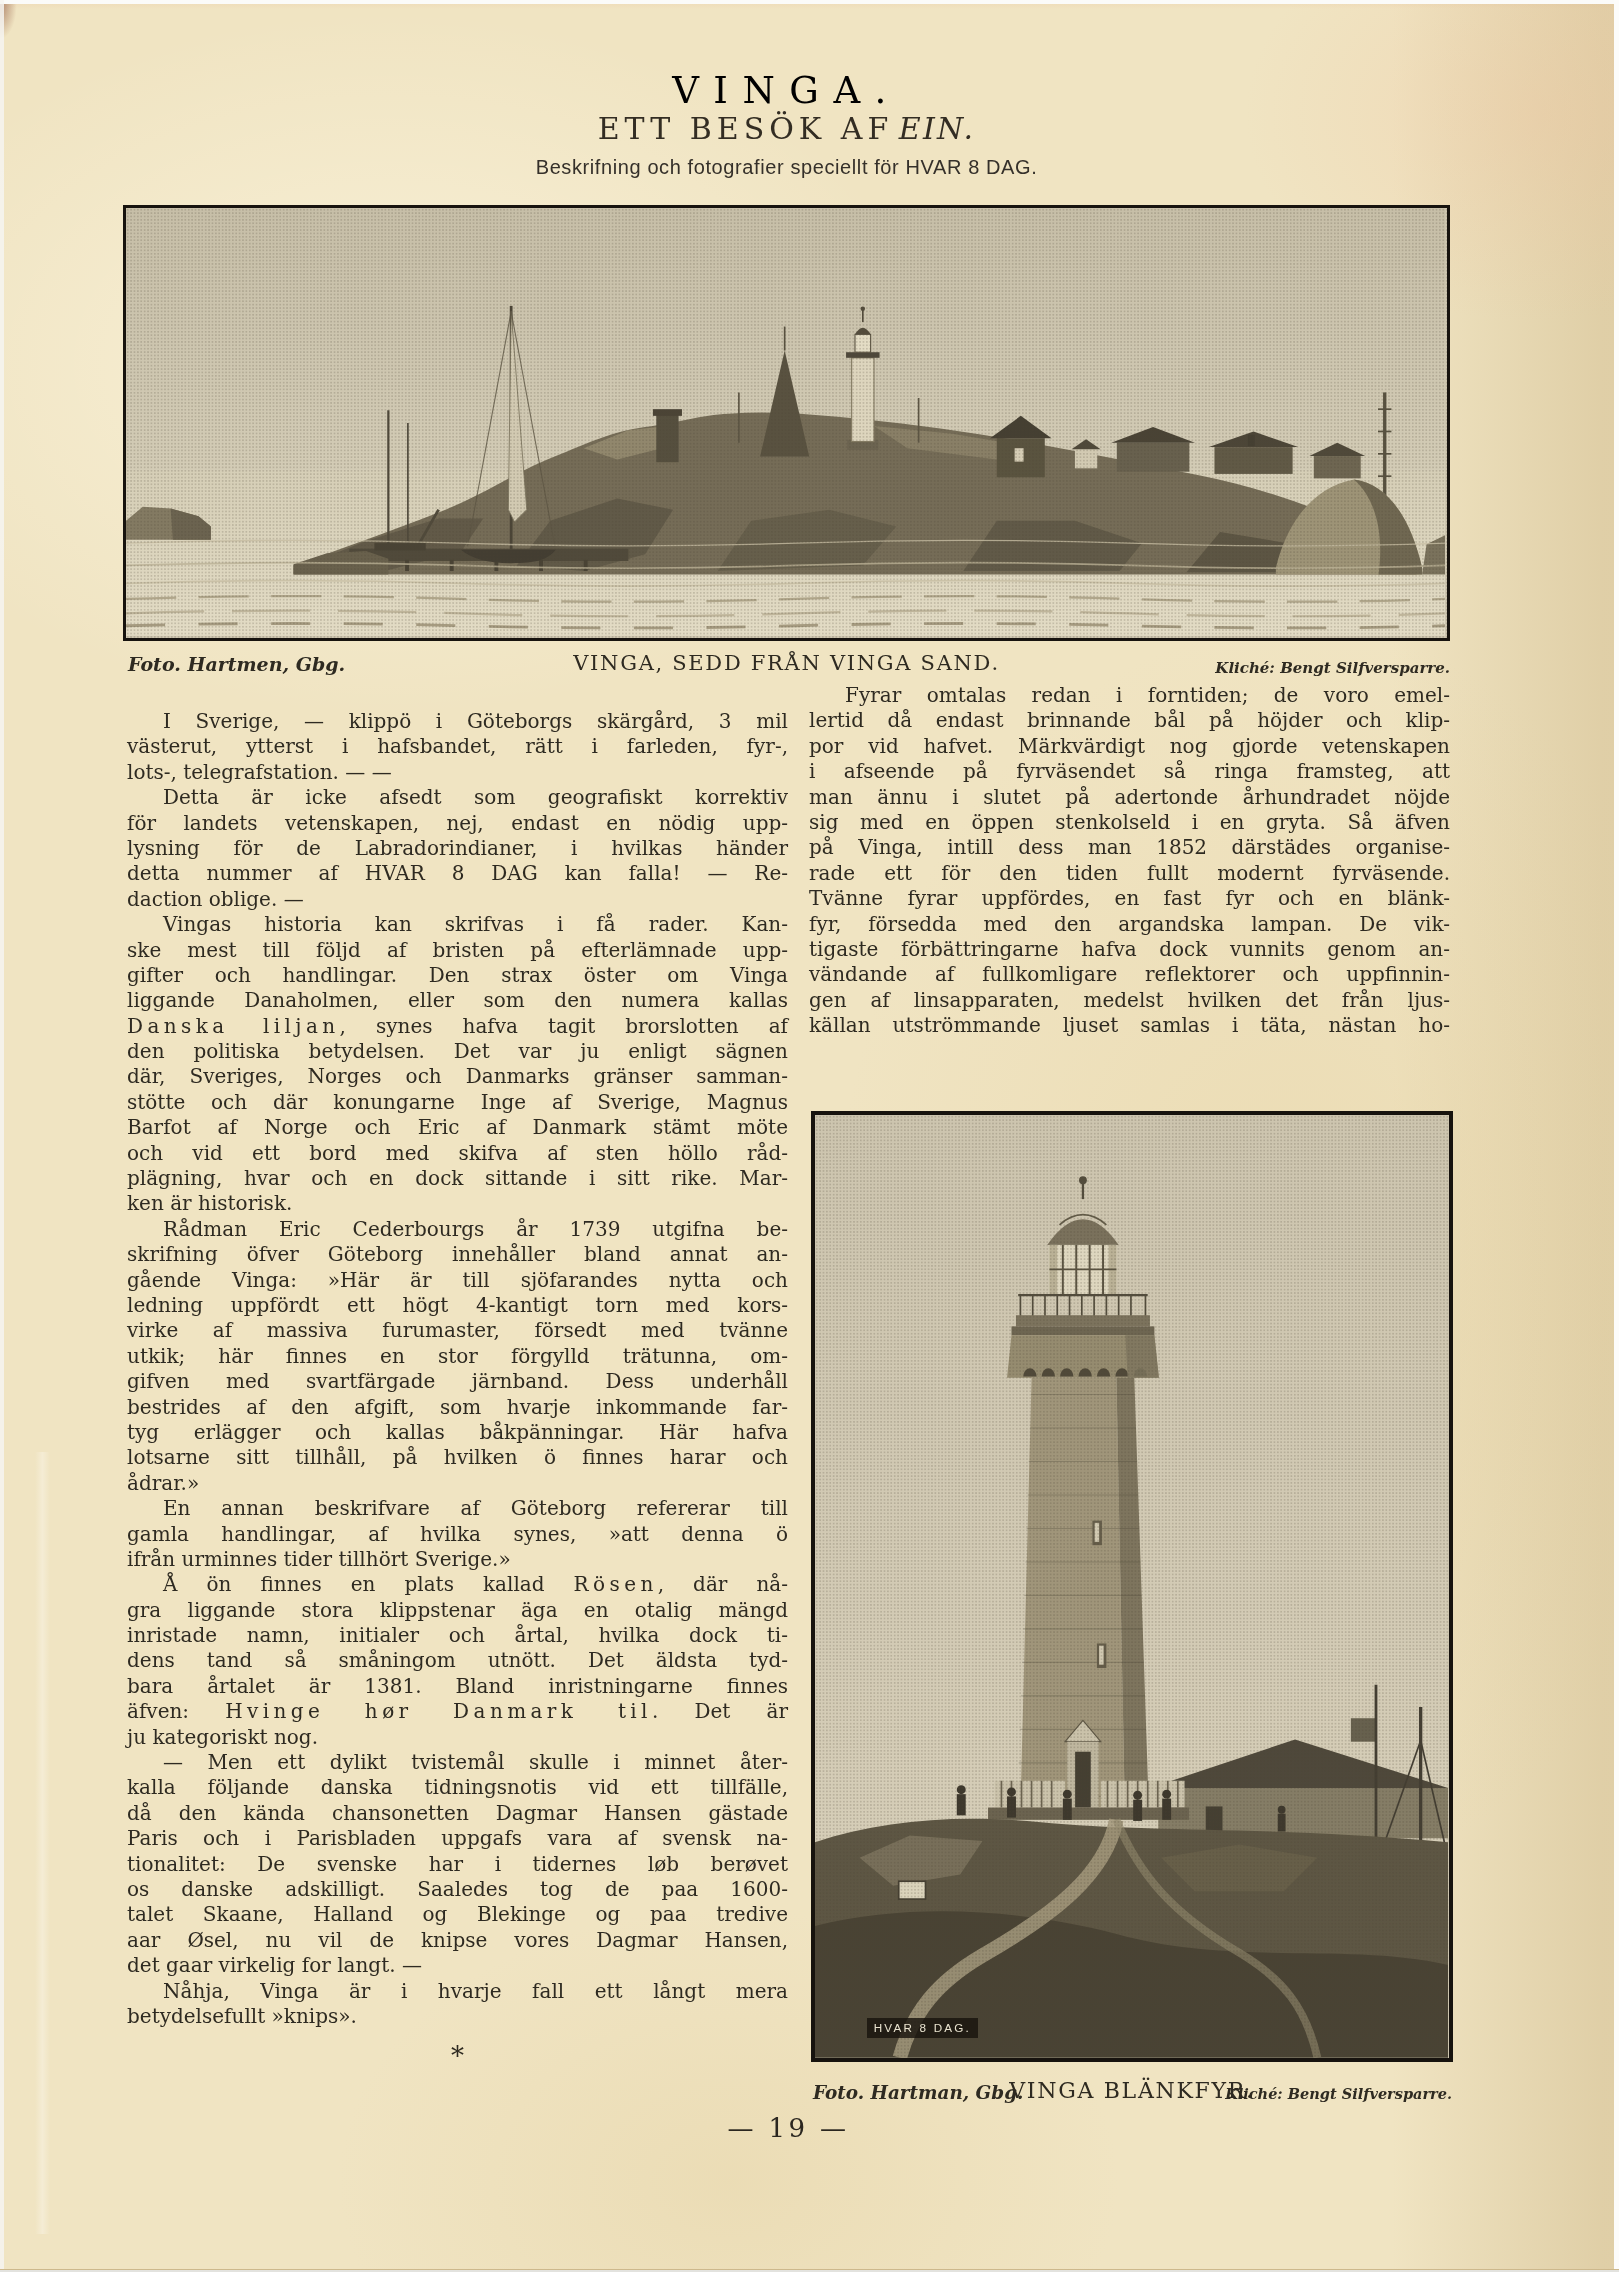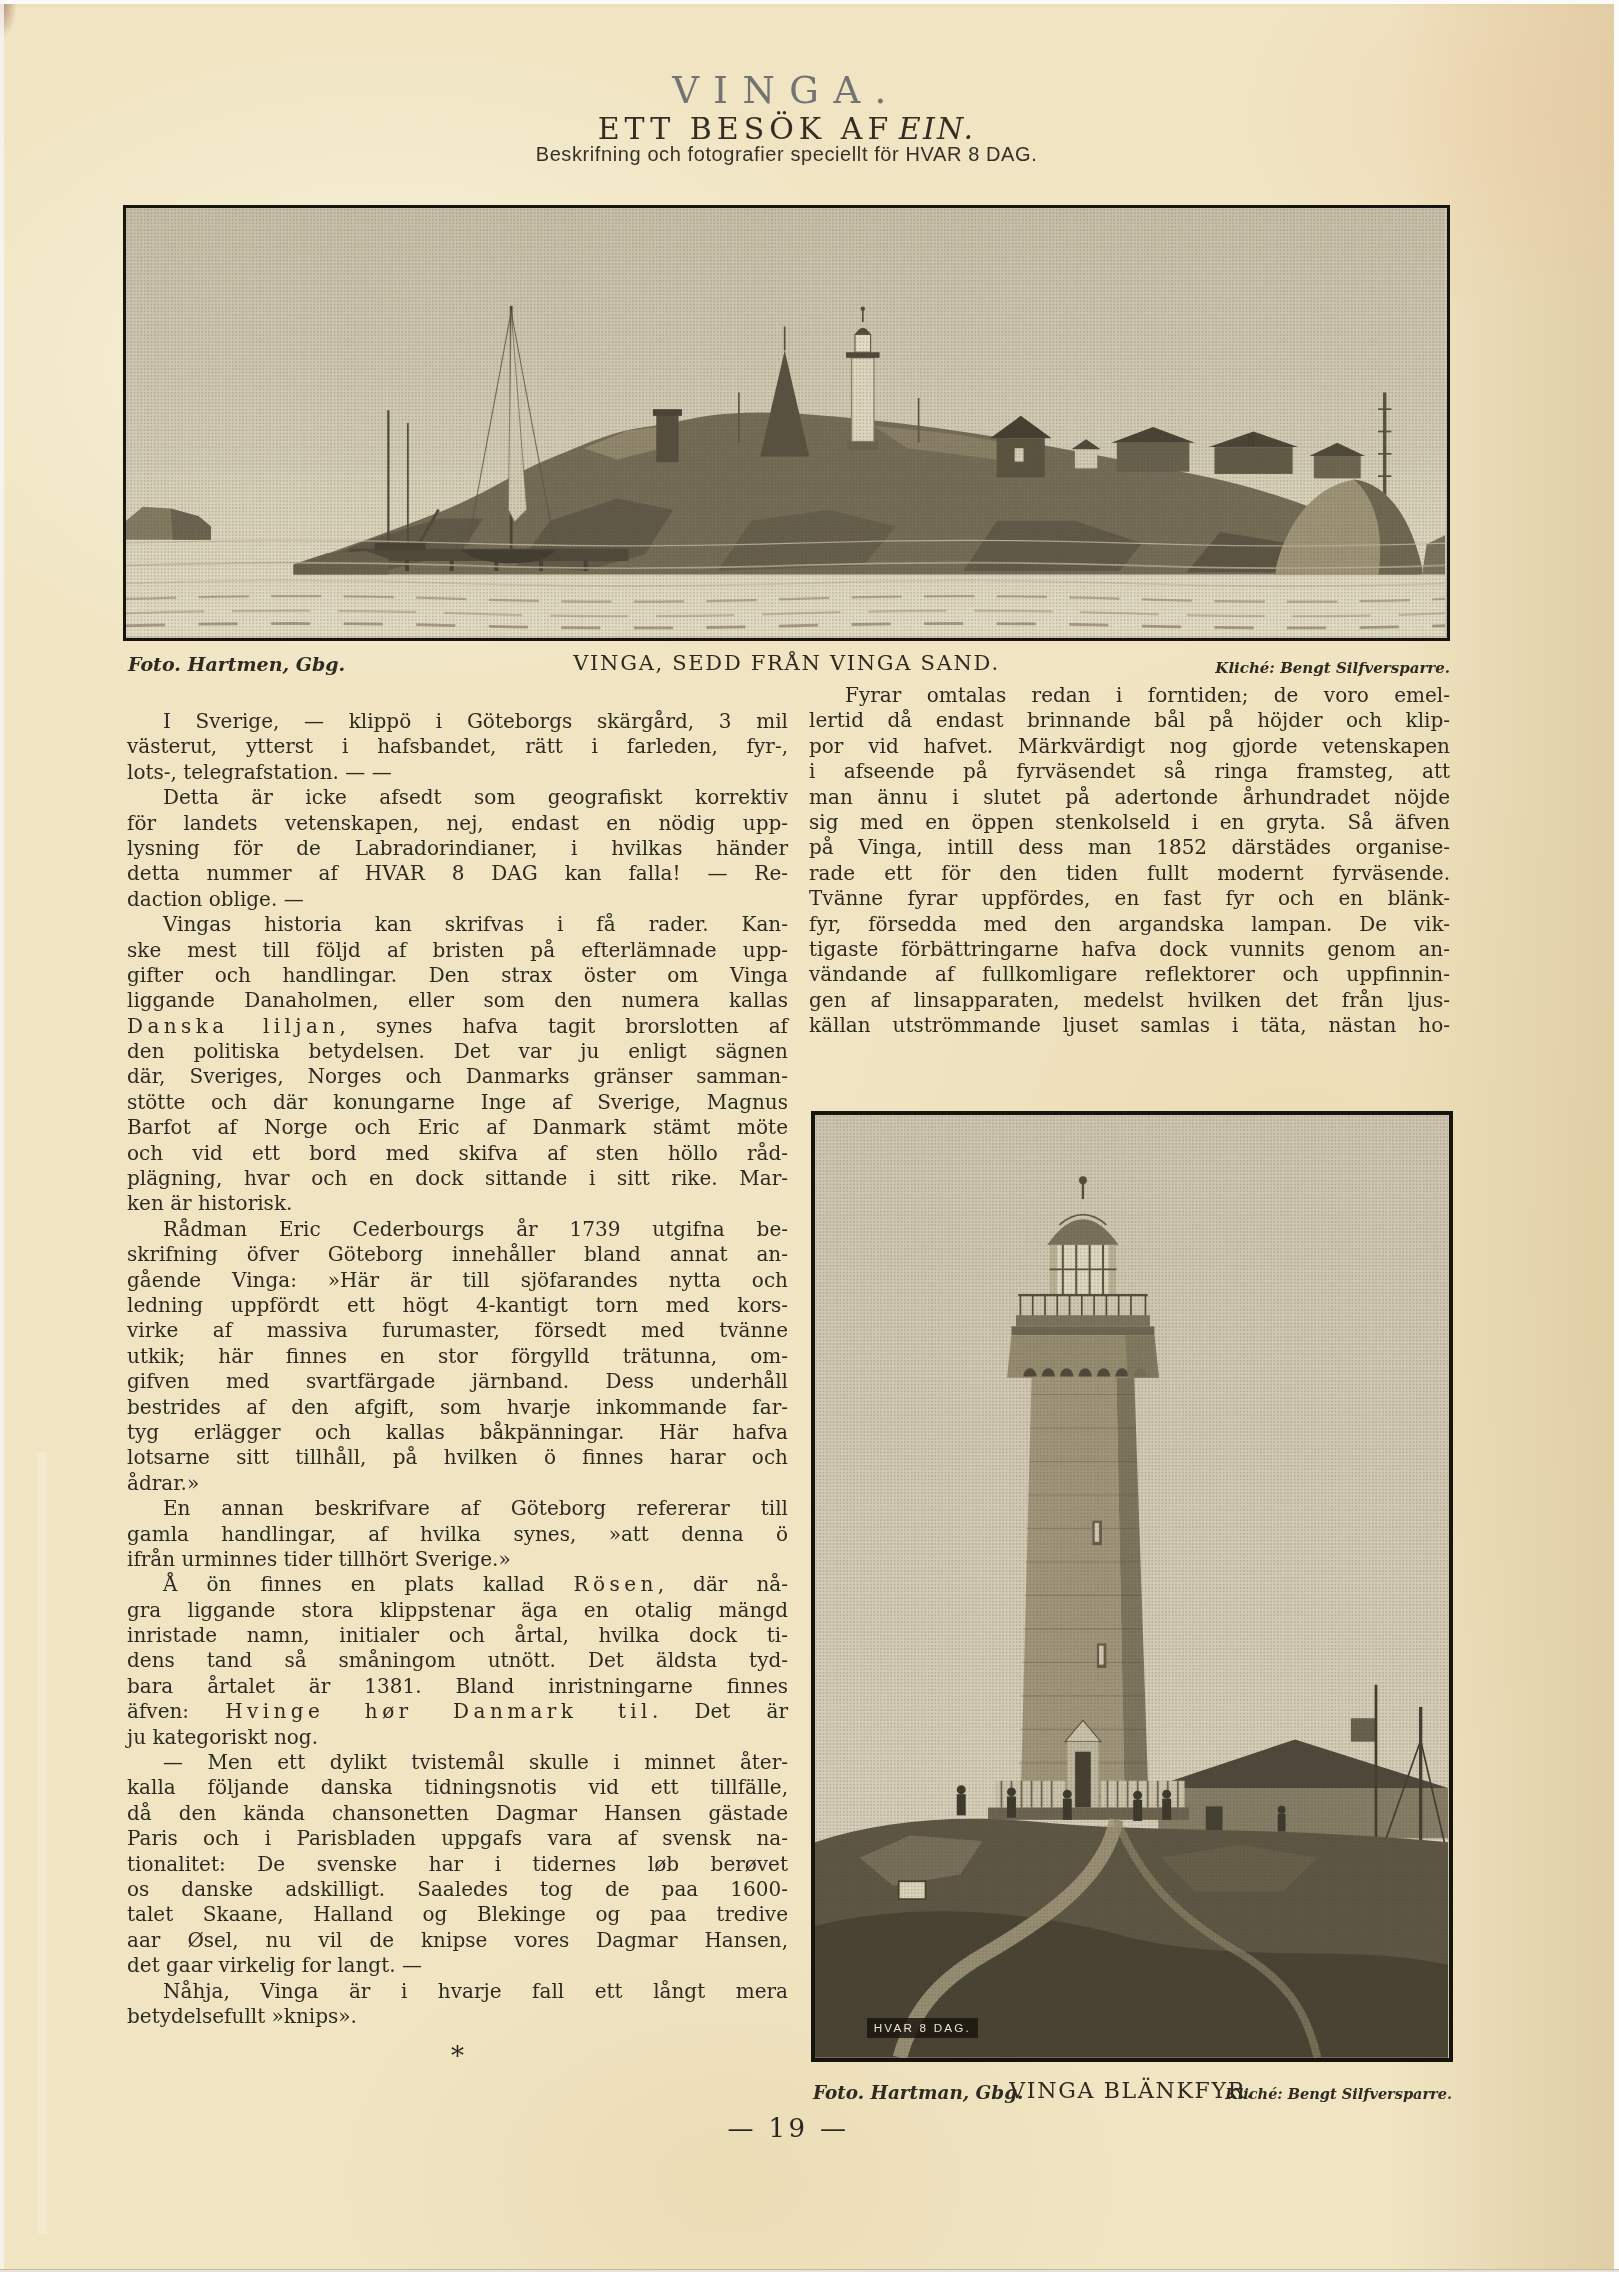--- a/index.html
+++ b/index.html
@@ -19,24 +19,24 @@
   #edge-left{left:0;top:0;width:3.9px;height:2273px;background:#f6f5f1;opacity:.85;}
   #edge-right{right:0;top:0;width:5px;height:2273px;background:#fcfcfa;}
   #edge-bottom{left:0;bottom:0;width:1619px;height:7.3px;
       background:linear-gradient(to top,#e3e3df 0 3.4px,#cdb88c 3.4px 4.5px,rgba(205,184,140,0) 4.5px);}
   #corner-smudge{left:0;top:0;width:26px;height:54px;
       background:radial-gradient(22.3px 45px at 0% 10%, rgba(122,55,36,.55), rgba(122,55,36,0) 75%);}
   #crease{left:35px;top:1452px;width:14.5px;height:782px;
       background:linear-gradient(to right, rgba(255,255,255,0), rgba(255,255,255,.3), rgba(255,255,255,0));}
   
   .hdr{position:absolute;left:123px;width:1327px;text-align:center;white-space:nowrap;}
-  #title{top:69px;font-size:37px;letter-spacing:14.5px;color:#737373;}
+  #title{top:69px;font-size:37px;letter-spacing:14.5px;color:#000000;}
   #subtitle{top:111px;font-size:30px;letter-spacing:5px;color:#332d23;}
   #subtitle .auth{font-style:italic;letter-spacing:2.2px;margin-left:5.6px;}
-  #tagline{top:143px;font-family:"Liberation Sans",sans-serif;font-size:20px;
+  #tagline{top:156px;font-family:"Liberation Sans",sans-serif;font-size:20px;
            letter-spacing:0.6px;color:#35302a;}
   
   .photo{position:absolute;background:#cbc4b0;box-sizing:border-box;}
   #photo-top{left:123px;top:205px;width:1327px;height:436px;border:3.9px solid #17130e;}
   #photo-bottom{left:811px;top:1111px;width:642px;height:951px;border:4.5px solid #17130e;}
   .photo svg{position:absolute;left:0;top:0;display:block;}
   .ht{position:absolute;inset:0;pointer-events:none;
       background-image:
         linear-gradient(rgba(233,217,180,.12), rgba(233,217,180,.12)),
         radial-gradient(rgba(52,45,32,.20) 0.6px, rgba(52,45,32,0) 0.9px);

